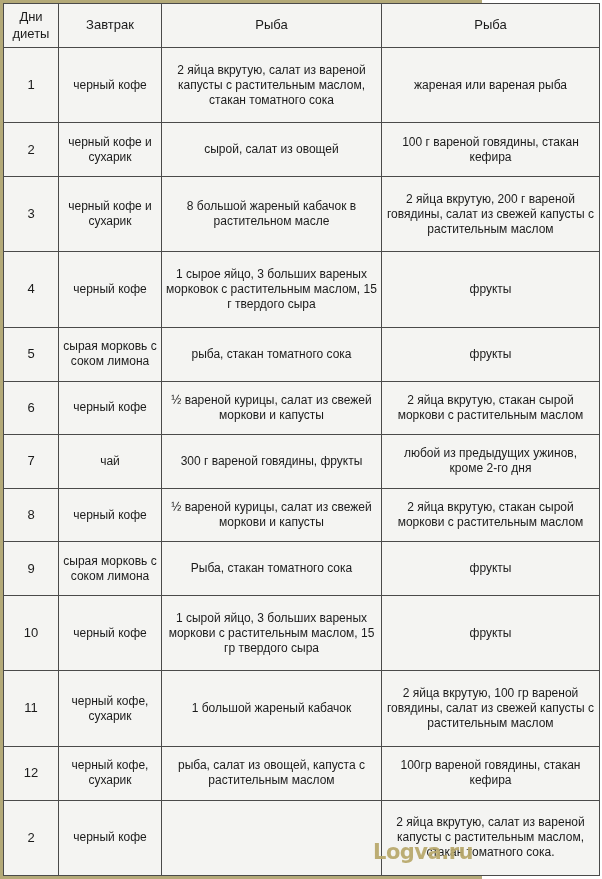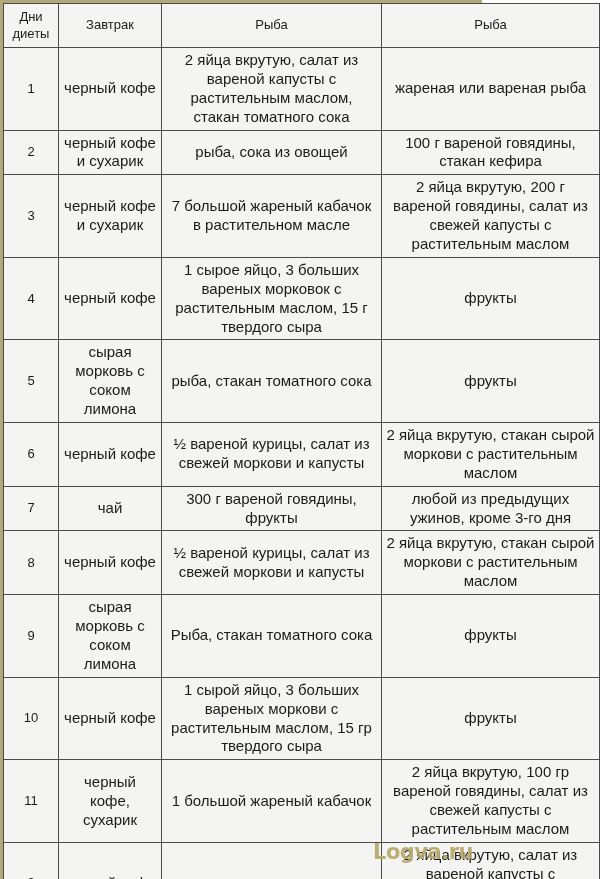--- a/index.html
+++ b/index.html
@@ -38,21 +38,21 @@
   #diet-table col.col-dinner  { width: 218px; }
 
   #diet-table th,
   #diet-table td {
     border: 1px solid #4a4a4a;
     background: #f4f4f2;
     color: #1b1b1b;
     text-align: center;
     vertical-align: middle;
     padding: 3px 4px;
-    font-size: 15px;
+    font-size: 12px;
     line-height: 1.26;
     font-weight: normal;
     box-sizing: border-box;
     word-wrap: break-word;
   }
 
   #diet-table thead th {
     font-size: 13px;
     height: 44px;
     padding: 2px 3px;
@@ -99,27 +99,27 @@
     <tbody id="diet-body">
         <tr>
           <td class="day-cell">1</td>
           <td>черный кофе</td>
           <td>2 яйца вкрутую, салат из вареной капусты с растительным маслом, стакан томатного сока</td>
           <td>жареная или вареная рыба</td>
         </tr>
         <tr>
           <td class="day-cell">2</td>
           <td>черный кофе и сухарик</td>
-          <td>рыба, сока из овощей</td>
+          <td>сырой, салат из овощей</td>
           <td>100 г вареной говядины, стакан кефира</td>
         </tr>
         <tr>
           <td class="day-cell">3</td>
           <td>черный кофе и сухарик</td>
-          <td>7 большой жареный кабачок в растительном масле</td>
+          <td>8 большой жареный кабачок в растительном масле</td>
           <td>2 яйца вкрутую, 200 г вареной говядины, салат из свежей капусты с растительным маслом</td>
         </tr>
         <tr>
           <td class="day-cell">4</td>
           <td>черный кофе</td>
           <td>1 сырое яйцо, 3 больших вареных морковок с растительным маслом, 15 г твердого сыра</td>
           <td>фрукты</td>
         </tr>
         <tr>
           <td class="day-cell">5</td>
@@ -130,21 +130,21 @@
         <tr>
           <td class="day-cell">6</td>
           <td>черный кофе</td>
           <td>½ вареной курицы, салат из свежей моркови и капусты</td>
           <td>2 яйца вкрутую, стакан сырой моркови с растительным маслом</td>
         </tr>
         <tr>
           <td class="day-cell">7</td>
           <td>чай</td>
           <td>300 г вареной говядины, фрукты</td>
-          <td>любой из предыдущих ужинов, кроме 3-го дня</td>
+          <td>любой из предыдущих ужинов, кроме 2-го дня</td>
         </tr>
         <tr>
           <td class="day-cell">8</td>
           <td>черный кофе</td>
           <td>½ вареной курицы, салат из свежей моркови и капусты</td>
           <td>2 яйца вкрутую, стакан сырой моркови с растительным маслом</td>
         </tr>
         <tr>
           <td class="day-cell">9</td>
           <td>сырая морковь с соком лимона</td>
@@ -157,20 +157,26 @@
           <td>1 сырой яйцо, 3 больших вареных моркови с растительным маслом, 15 гр твердого сыра</td>
           <td>фрукты</td>
         </tr>
         <tr>
           <td class="day-cell">11</td>
           <td>черный кофе, сухарик</td>
           <td>1 большой жареный кабачок</td>
           <td>2 яйца вкрутую, 100 гр вареной говядины, салат из свежей капусты с растительным маслом</td>
         </tr>
         <tr>
+          <td class="day-cell">12</td>
+          <td>черный кофе, сухарик</td>
+          <td>рыба, салат из овощей, капуста с растительным маслом</td>
+          <td>100гр вареной говядины, стакан кефира</td>
+        </tr>
+        <tr>
           <td class="day-cell">2</td>
           <td>черный кофе</td>
           <td></td>
           <td>2 яйца вкрутую, салат из вареной капусты с растительным маслом, стакан томатного сока.</td>
         </tr>
       </tbody>
   </table>
 
   <div class="watermark">Logva.ru</div>
 </div>

